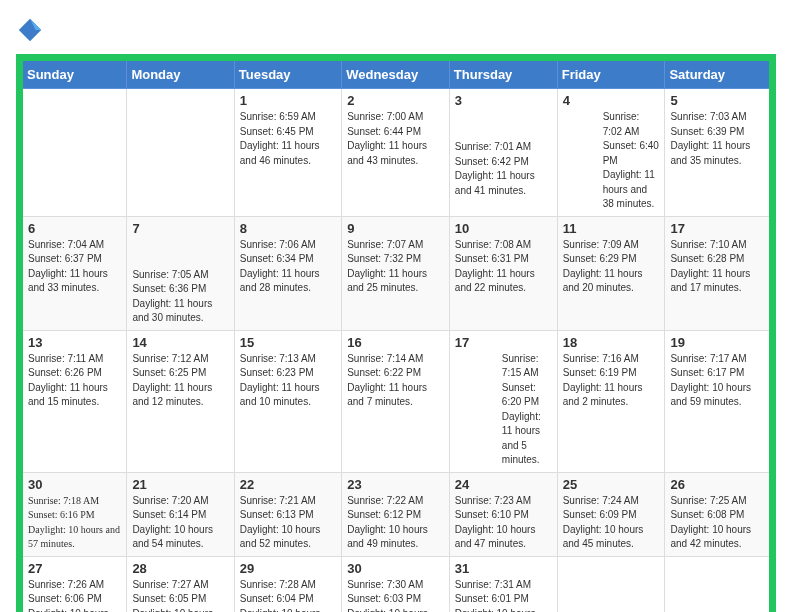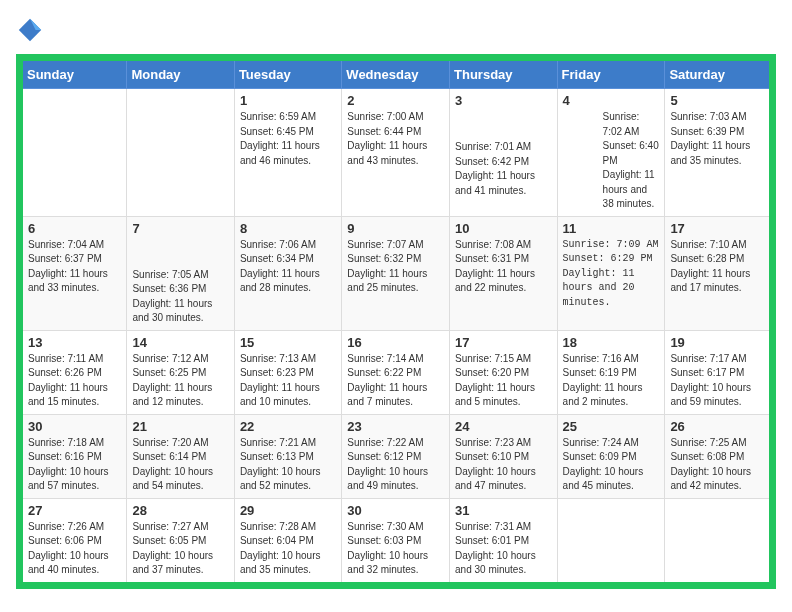--- a/index.html
+++ b/index.html
@@ -173,32 +173,32 @@
         </td>
         <td>
           <span class="day-number">8</span>
           <div class="day-info" style="white-space: pre-line;">Sunrise: 7:06 AM
 Sunset: 6:34 PM
 Daylight: 11 hours and 28 minutes.</div>
         </td>
         <td>
           <span class="day-number">9</span>
           <div class="day-info" style="white-space: pre-line;">Sunrise: 7:07 AM
-Sunset: 6:32 PM
+Sunset: 7:32 PM
 Daylight: 11 hours and 25 minutes.</div>
         </td>
         <td>
           <span class="day-number">10</span>
           <div class="day-info" style="white-space: pre-line;">Sunrise: 7:08 AM
 Sunset: 6:31 PM
 Daylight: 11 hours and 22 minutes.</div>
         </td>
         <td>
           <span class="day-number">11</span>
-          <div class="day-info" style="white-space: pre-line; font-family: Liberation Mono, monospace;">Sunrise: 7:09 AM
+          <div class="day-info" style="white-space: pre-line;">Sunrise: 7:09 AM
 Sunset: 6:29 PM
 Daylight: 11 hours and 20 minutes.</div>
         </td>
         <td>
           <span class="day-number">17</span>
           <div class="day-info" style="white-space: pre-line;">Sunrise: 7:10 AM
 Sunset: 6:28 PM
 Daylight: 11 hours and 17 minutes.</div>
         </td>
       </tr>
@@ -222,41 +222,41 @@
 Daylight: 11 hours and 10 minutes.</div>
         </td>
         <td>
           <span class="day-number">16</span>
           <div class="day-info" style="white-space: pre-line;">Sunrise: 7:14 AM
 Sunset: 6:22 PM
 Daylight: 11 hours and 7 minutes.</div>
         </td>
         <td>
           <span class="day-number">17</span>
-          <div class="day-info" style="white-space: pre-line;">Sunrise: 7:15 AM
+          <div class="day-info" style="white-space: pre-line; margin-left: 47px;">Sunrise: 7:15 AM
 Sunset: 6:20 PM
 Daylight: 11 hours and 5 minutes.</div>
         </td>
         <td>
           <span class="day-number">18</span>
           <div class="day-info" style="white-space: pre-line;">Sunrise: 7:16 AM
 Sunset: 6:19 PM
 Daylight: 11 hours and 2 minutes.</div>
         </td>
         <td>
           <span class="day-number">19</span>
           <div class="day-info" style="white-space: pre-line;">Sunrise: 7:17 AM
 Sunset: 6:17 PM
 Daylight: 10 hours and 59 minutes.</div>
         </td>
       </tr>
       <tr>
         <td>
           <span class="day-number">30</span>
-          <div class="day-info" style="white-space: pre-line;">Sunrise: 7:18 AM
+          <div class="day-info" style="white-space: pre-line; font-family: Liberation Serif, serif;">Sunrise: 7:18 AM
 Sunset: 6:16 PM
 Daylight: 10 hours and 57 minutes.</div>
         </td>
         <td>
           <span class="day-number">21</span>
           <div class="day-info" style="white-space: pre-line;">Sunrise: 7:20 AM
 Sunset: 6:14 PM
 Daylight: 10 hours and 54 minutes.</div>
         </td>
         <td>

